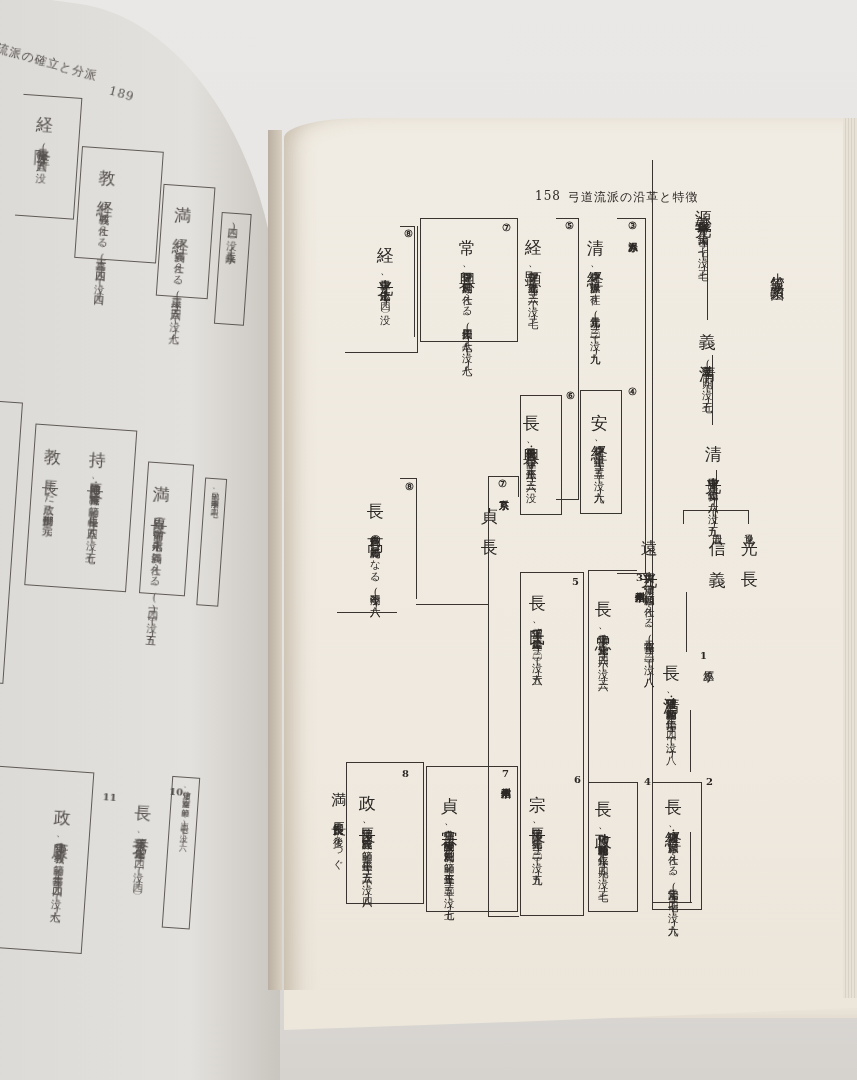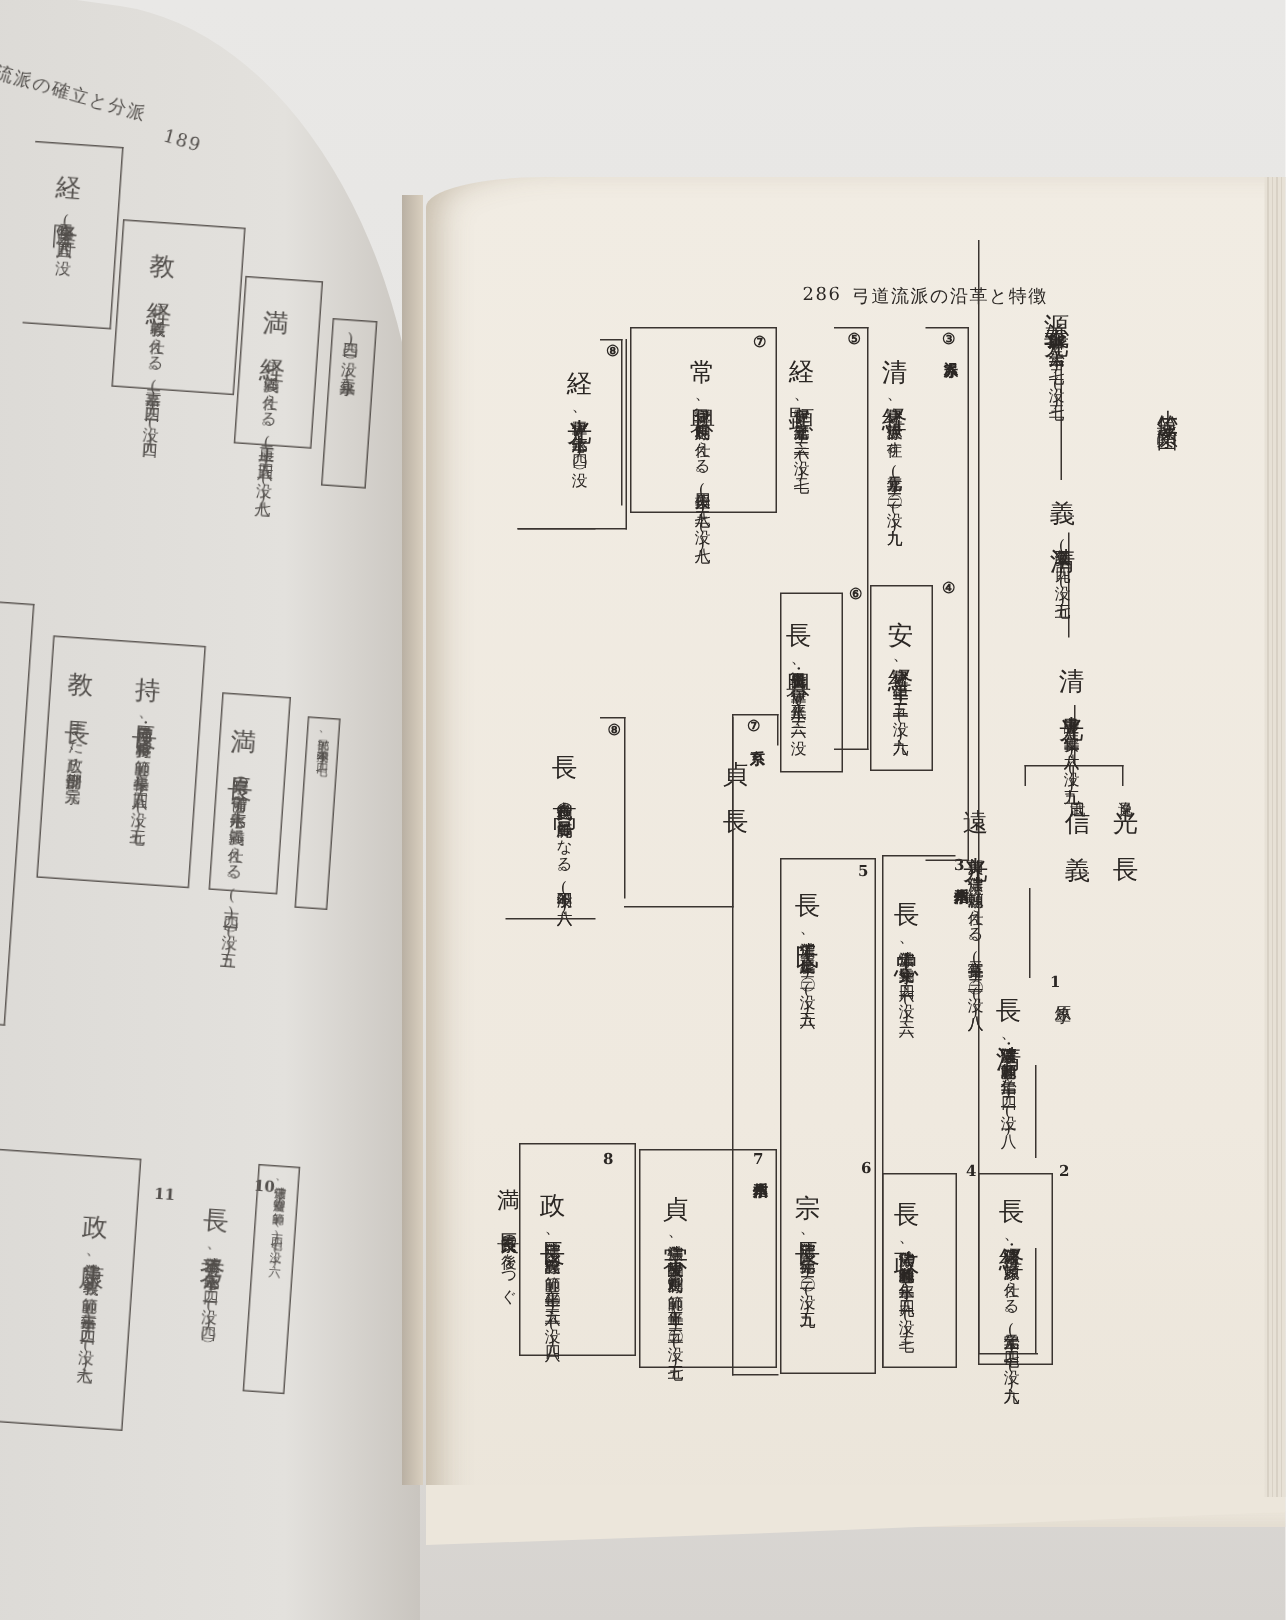--- a/index.html
+++ b/index.html
@@ -93,21 +93,21 @@
     <div class="node vert" style="left:232px;top:770px;">
       <span class="note" style="font-size:8px;">信濃守、嘉慶の師範、(一四〇七)没(六一)</span>
     </div>
   </div>
   <div class="left-edge"></div>
 
   <div class="right-page"></div>
   <div class="right-bottom-curve"></div>
   <div class="page-stack"></div>
 
-  <div class="running-head" style="left:535px;top:189px;">286</div>
+  <div class="running-head" style="left:535px;top:189px;">158</div>
   <div class="running-head" style="left:568px;top:189px;">弓道流派の沿革と特徴</div>
   <div class="title vert" style="left:770px;top:262px;">小笠原諸系図</div>
 
   <div class="line" style="left:707px;top:240px;width:1px;height:80px;"></div>
   <div class="line" style="left:712px;top:355px;width:1px;height:70px;"></div>
   <div class="line" style="left:716px;top:470px;width:1px;height:40px;"></div>
   <div class="line" style="left:683px;top:510px;width:66px;height:1px;"></div>
   <div class="line" style="left:683px;top:510px;width:1px;height:14px;"></div>
   <div class="line" style="left:715px;top:510px;width:1px;height:14px;"></div>
   <div class="line" style="left:748px;top:510px;width:1px;height:14px;"></div>

